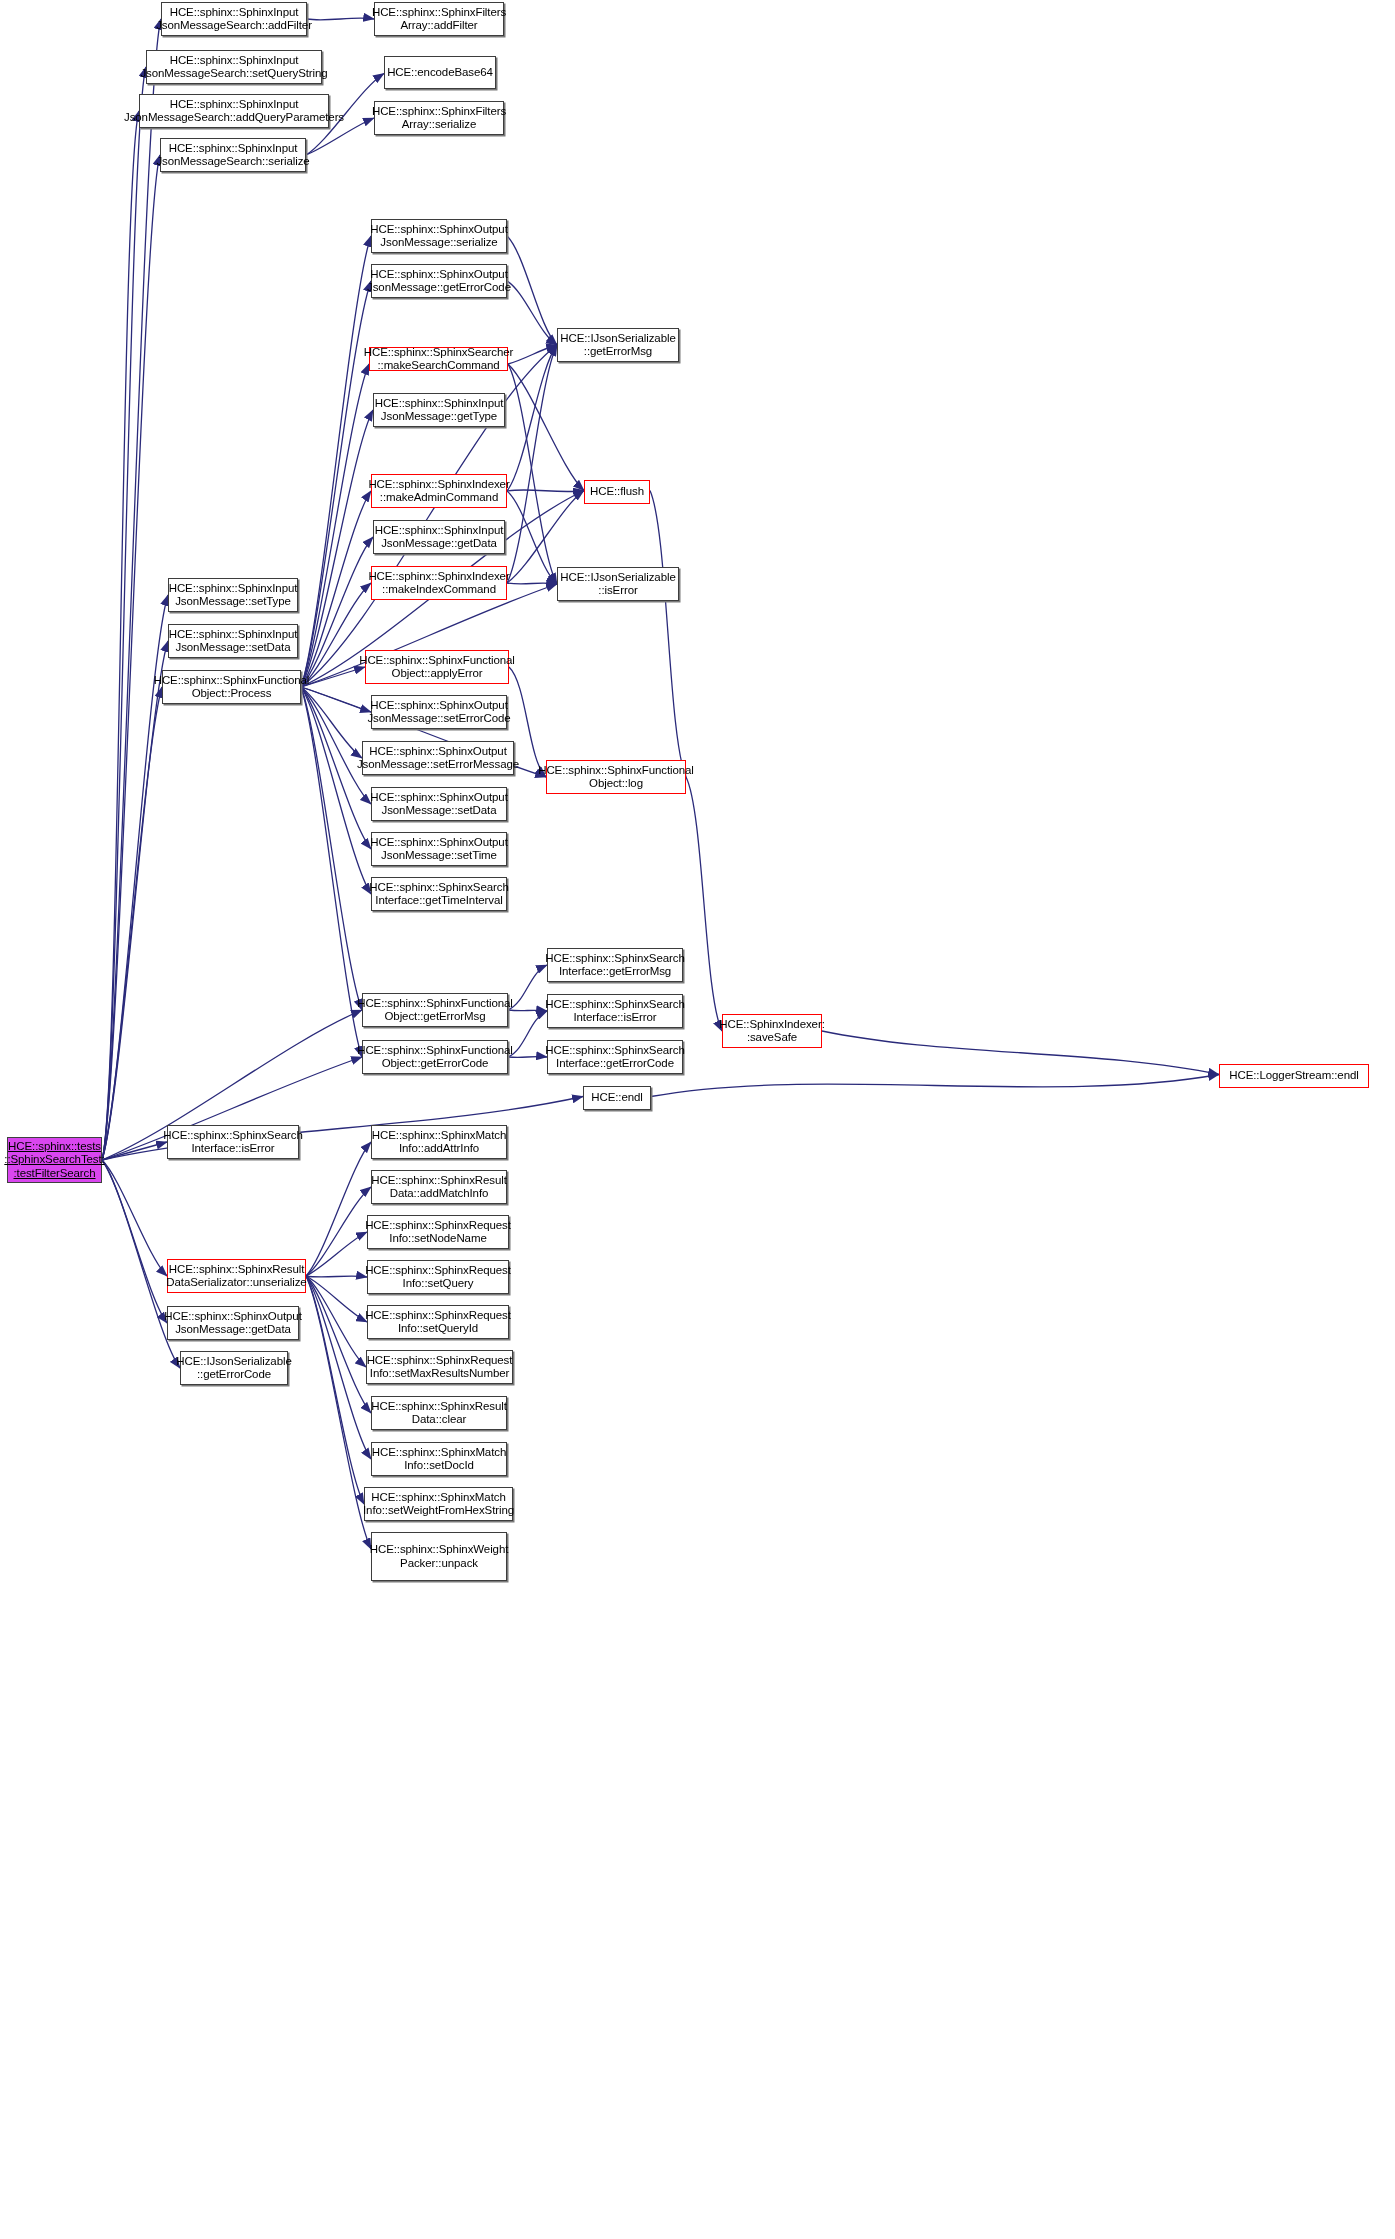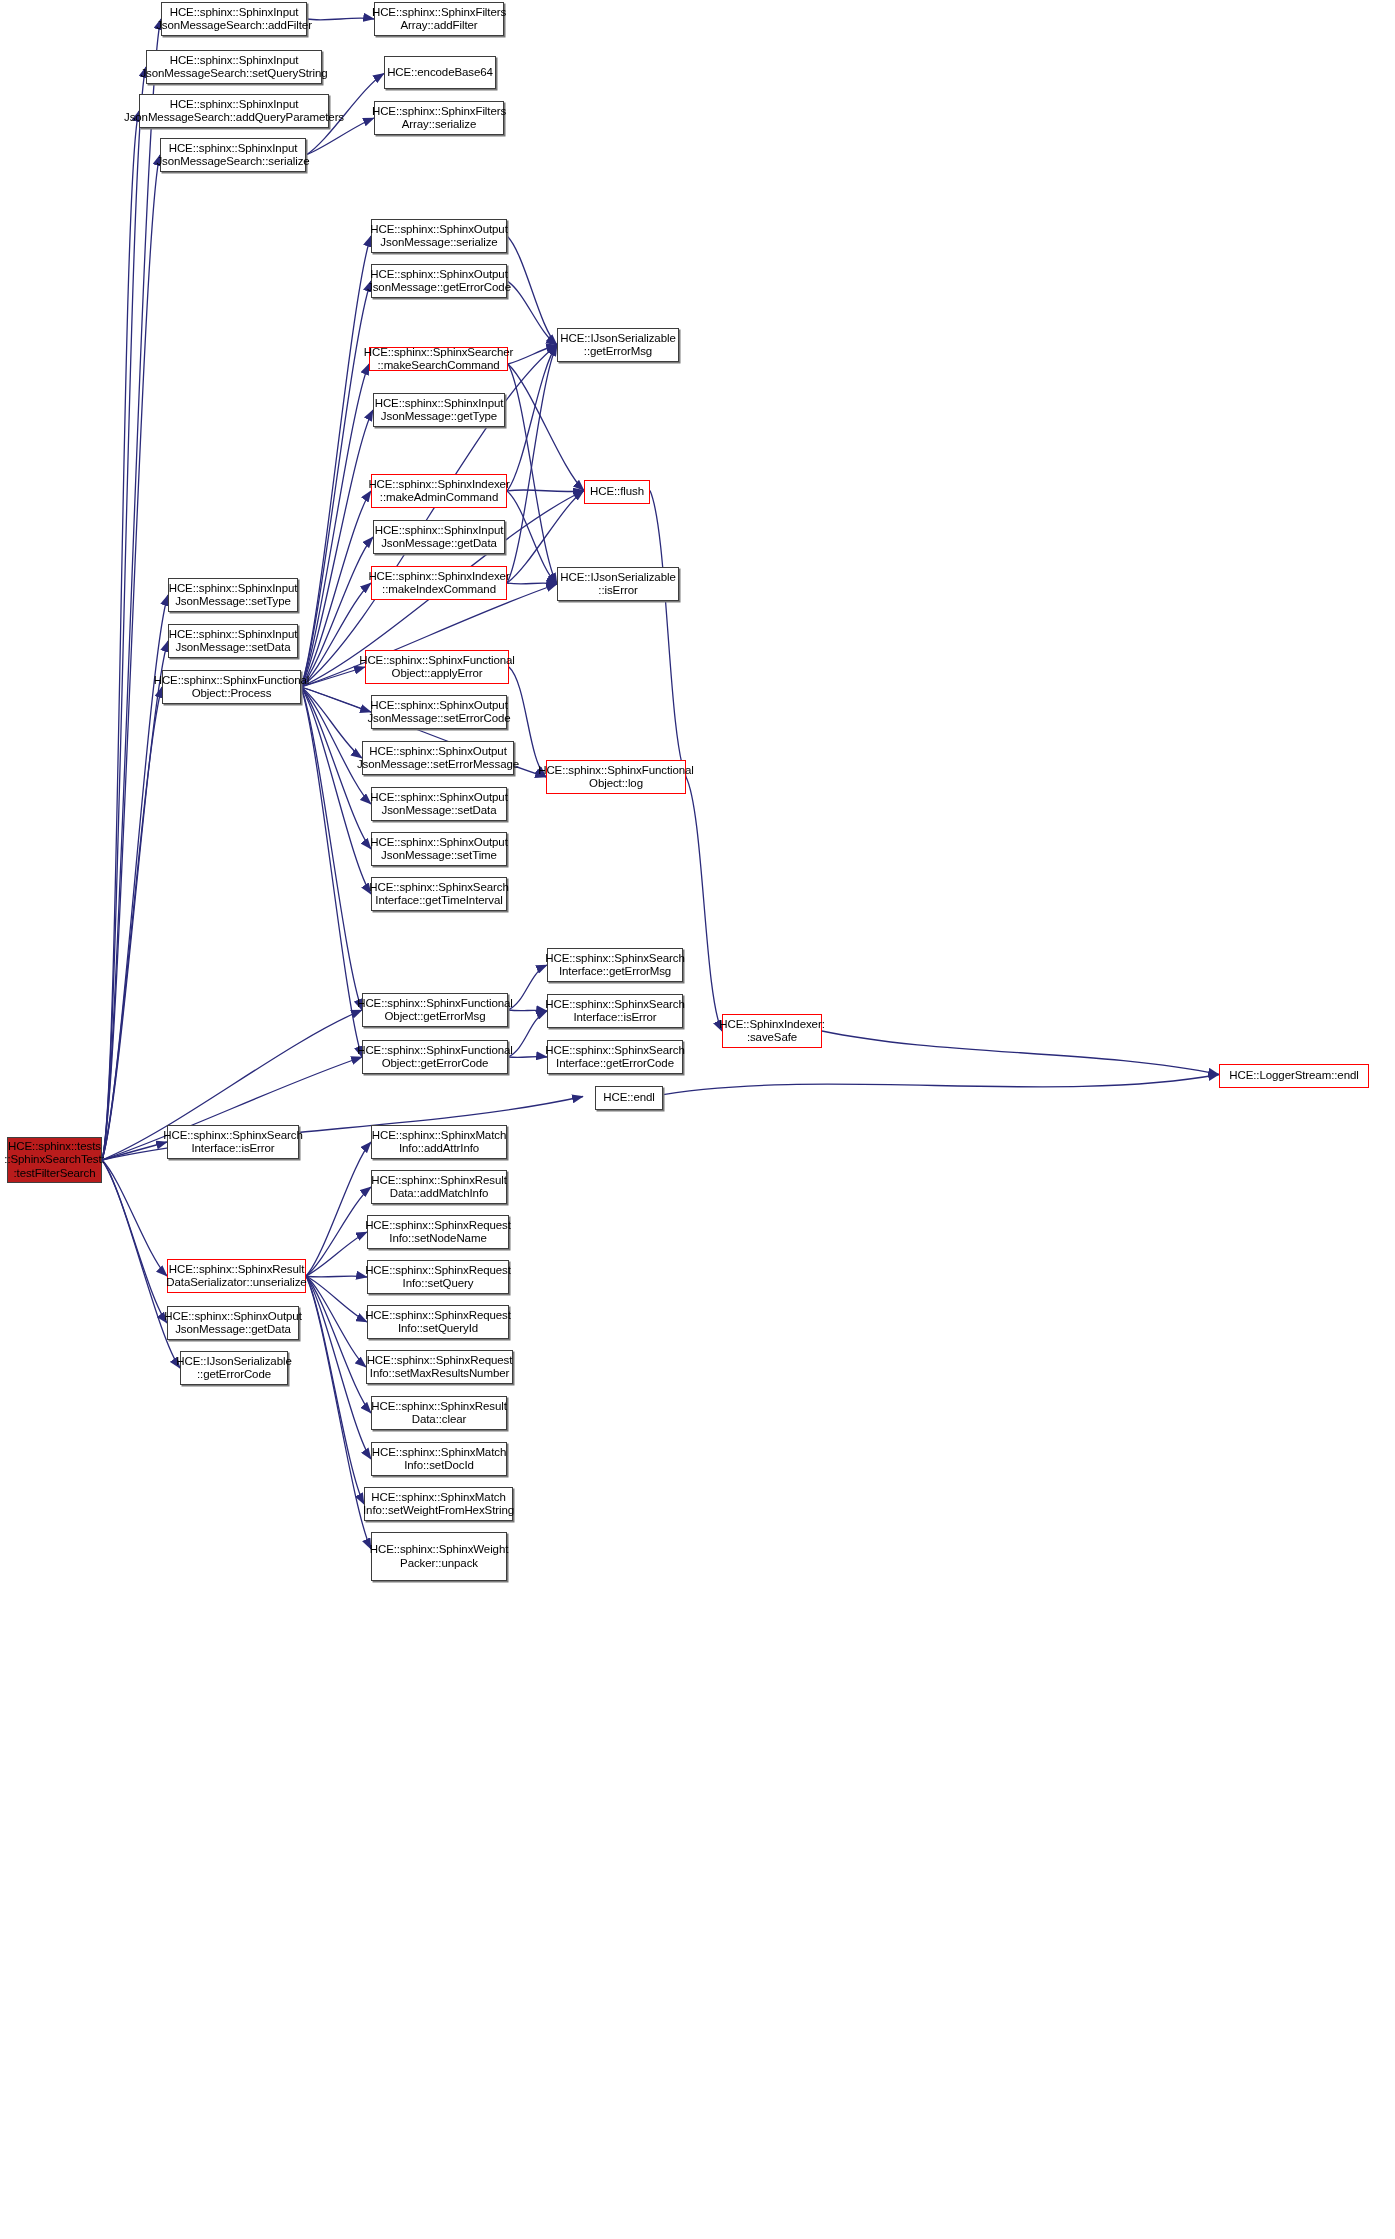--- a/index.html
+++ b/index.html
@@ -5,21 +5,21 @@
   html,body{margin:0;padding:0;background:#ffffff;}
   body{width:1395px;height:2239px;font-family:"Liberation Sans",sans-serif;}
   #graph{position:relative;width:1395px;height:2239px;overflow:hidden;background:#fff;}
   svg#edges{position:absolute;left:0;top:0;width:1395px;height:2239px;}
   .node{position:absolute;box-sizing:border-box;display:flex;align-items:center;
         justify-content:center;text-align:center;background:#ffffff;
         border:1px solid #3d3d3d;font-size:11.5px;line-height:13.5px;color:#000;
         letter-spacing:-0.1px;padding:11px 2px;white-space:pre-line;
         box-shadow:1.5px 1.5px 0 0 #7a7a7a;}
   .node.red{border:1.5px solid #ff0000;box-shadow:none;}
-  .node.root{background:#b91c1c;border:1.5px solid #404040;box-shadow:none;}
+  .node.root{background:#d946ef;border:1.5px solid #404040;box-shadow:none;text-decoration:underline;}
   .node span{display:block;}
 </style>
 </head>
 <body>
 
 <div id="graph">
   <svg id="edges" viewBox="0 0 1395 2239" xmlns="http://www.w3.org/2000/svg">
     <defs>
       <marker id="ah" markerWidth="9" markerHeight="7" refX="8.4" refY="3.5" orient="auto" markerUnits="strokeWidth">
         <path d="M0,0 L9,3.5 L0,7 z" fill="#2a2a7a"></path>
@@ -153,21 +153,21 @@
 Object::getErrorMsg</span></div>
       <div class="node" style="left: 547px; top: 994px; width: 136px; height: 34px;"><span>HCE::sphinx::SphinxSearch
 Interface::isError</span></div>
       <div class="node" style="left: 362px; top: 1040px; width: 146px; height: 34px;"><span>HCE::sphinx::SphinxFunctional
 Object::getErrorCode</span></div>
       <div class="node" style="left: 547px; top: 1040px; width: 136px; height: 34px;"><span>HCE::sphinx::SphinxSearch
 Interface::getErrorCode</span></div>
       <div class="node red" style="left: 722px; top: 1014px; width: 100px; height: 34px;"><span>HCE::SphinxIndexer:
 :saveSafe</span></div>
       <div class="node red" style="left: 1219px; top: 1064px; width: 150px; height: 21px;"><span>HCE::LoggerStream::endl</span></div>
-      <div class="node" style="left: 583px; top: 1086px; width: 68px; height: 21px; margin-left: 12px;"><span>HCE::endl</span></div>
+      <div class="node" style="left: 583px; top: 1086px; width: 68px; height: 21px;"><span>HCE::endl</span></div>
       <div class="node root" style="left: 7px; top: 1137px; width: 95px; height: 46px;"><span>HCE::sphinx::tests
 ::SphinxSearchTest:
 :testFilterSearch</span></div>
       <div class="node" style="left: 167px; top: 1125px; width: 132px; height: 34px;"><span>HCE::sphinx::SphinxSearch
 Interface::isError</span></div>
       <div class="node" style="left: 371px; top: 1125px; width: 136px; height: 34px;"><span>HCE::sphinx::SphinxMatch
 Info::addAttrInfo</span></div>
       <div class="node" style="left: 371px; top: 1170px; width: 136px; height: 34px;"><span>HCE::sphinx::SphinxResult
 Data::addMatchInfo</span></div>
       <div class="node" style="left: 367px; top: 1215px; width: 142px; height: 34px;"><span>HCE::sphinx::SphinxRequest

